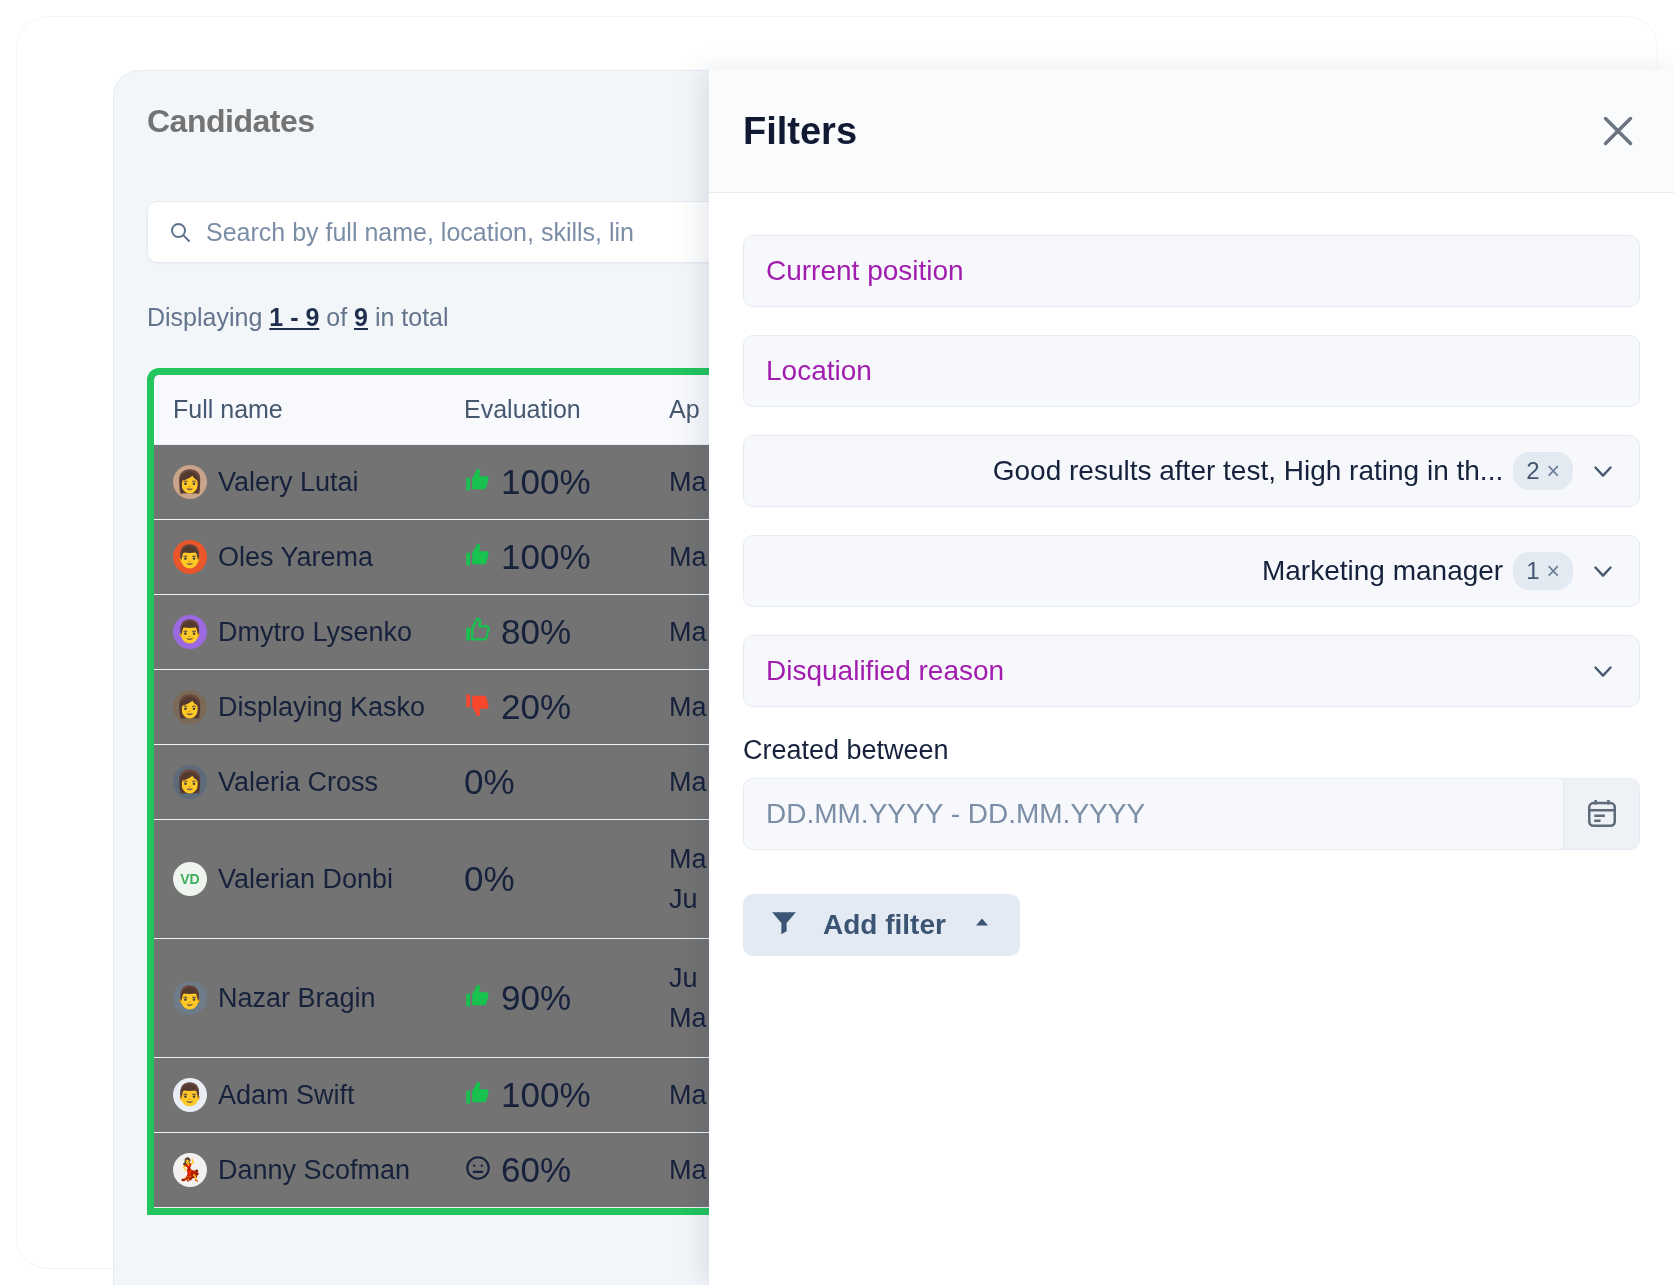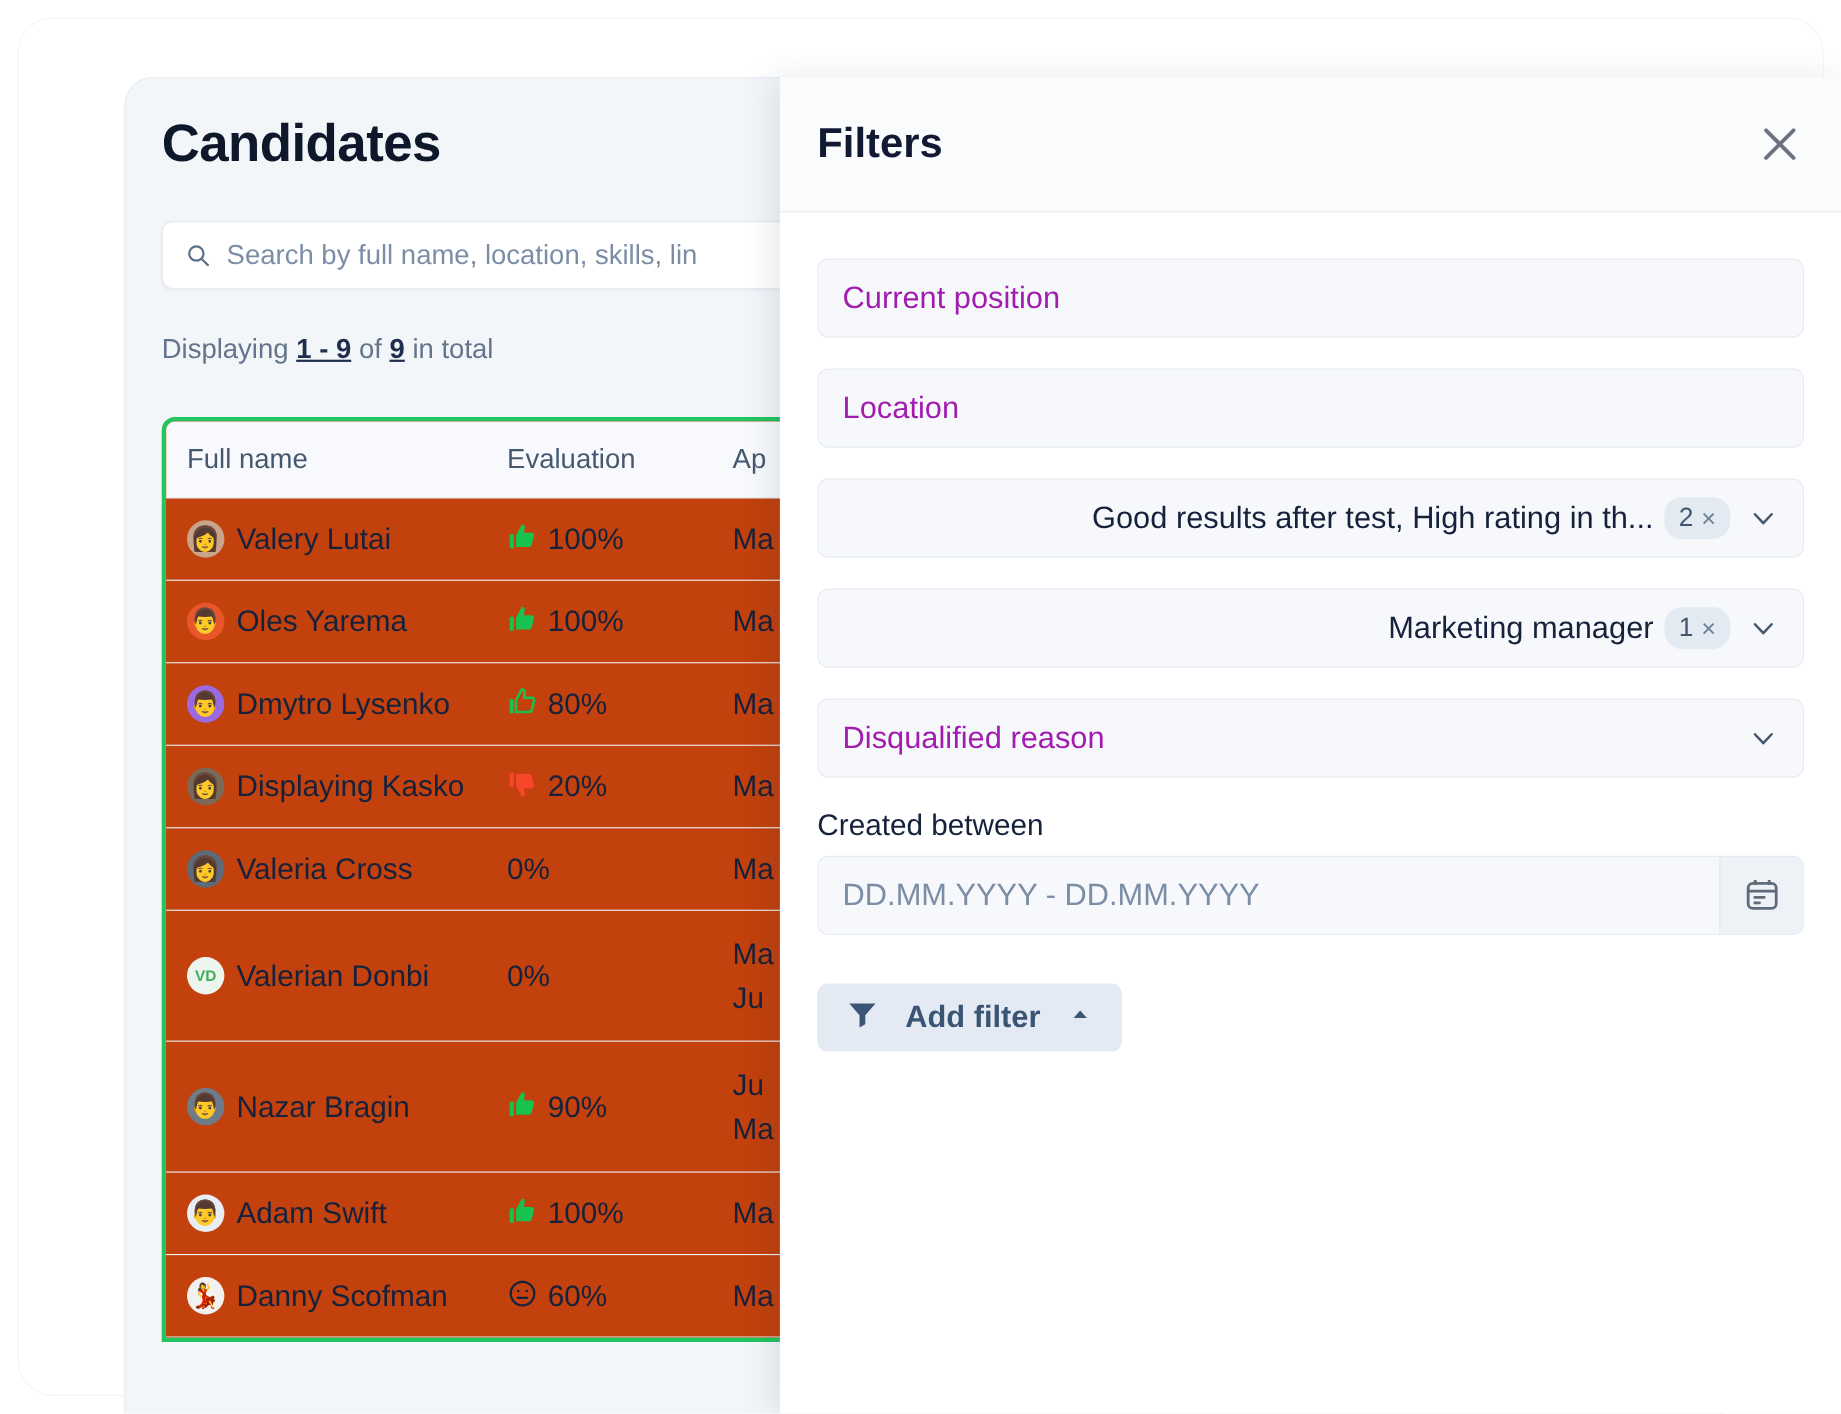--- a/index.html
+++ b/index.html
@@ -21,23 +21,23 @@
     left: 113px; top: 70px;
     width: 1454px; height: 1260px;
     background: #f3f6f9;
     border-radius: 26px;
     border: 1px solid #e6ecf2;
     overflow: hidden;
   }
   .cand-title {
     position: absolute;
     left: 33px; top: 32px;
-    font-size: 48px;
+    font-size: 32px;
     font-weight: bold;
-    color: #0f172a;
+    color: #737373;
     letter-spacing: -0.5px;
   }
   .search-wrap {
     position: absolute;
     left: 33px; top: 130px;
     width: 1100px; height: 62px;
     background: #ffffff;
     border: 1px solid #e3eaf1;
     border-radius: 10px;
     display: flex;
@@ -59,24 +59,24 @@
   .displaying {
     position: absolute;
     left: 33px; top: 232px;
     font-size: 25px;
     color: #63748c;
   }
   .displaying b { color: #1f2e4d; font-weight: bold; text-decoration: underline; }
 
   .table {
     position: absolute;
-    left: 33px; top: 308px;
+    left: 33px; top: 297px;
     width: 1100px;
-    background: #c2410c;
-    border: 4px solid #22c55e;
+    background: #737373;
+    border: 7px solid #22c55e;
     border-radius: 12px 12px 0 0;
     overflow: hidden;
   }
   .thead {
     display: flex;
     background: #f7f9fc;
     border-bottom: 1px solid #e6ecf2;
     height: 70px;
     align-items: center;
   }
@@ -118,21 +118,21 @@
     overflow: hidden;
     position: relative;
   }
   .avatar .glyph { font-size: 22px; line-height: 1; }
   .avatar.initials { background: #eef4ee; color: #3fae5a; font-size: 14px; }
   .cell-eval {
     width: 205px;
     display: flex;
     align-items: center;
     gap: 9px;
-    font-size: 27px;
+    font-size: 35px;
     color: #16213c;
   }
   .eval-icon { font-size: 25px; line-height: 1; }
   .cell-applied {
     width: 240px;
     font-size: 27px;
     color: #16213c;
     line-height: 1.5;
   }
 

